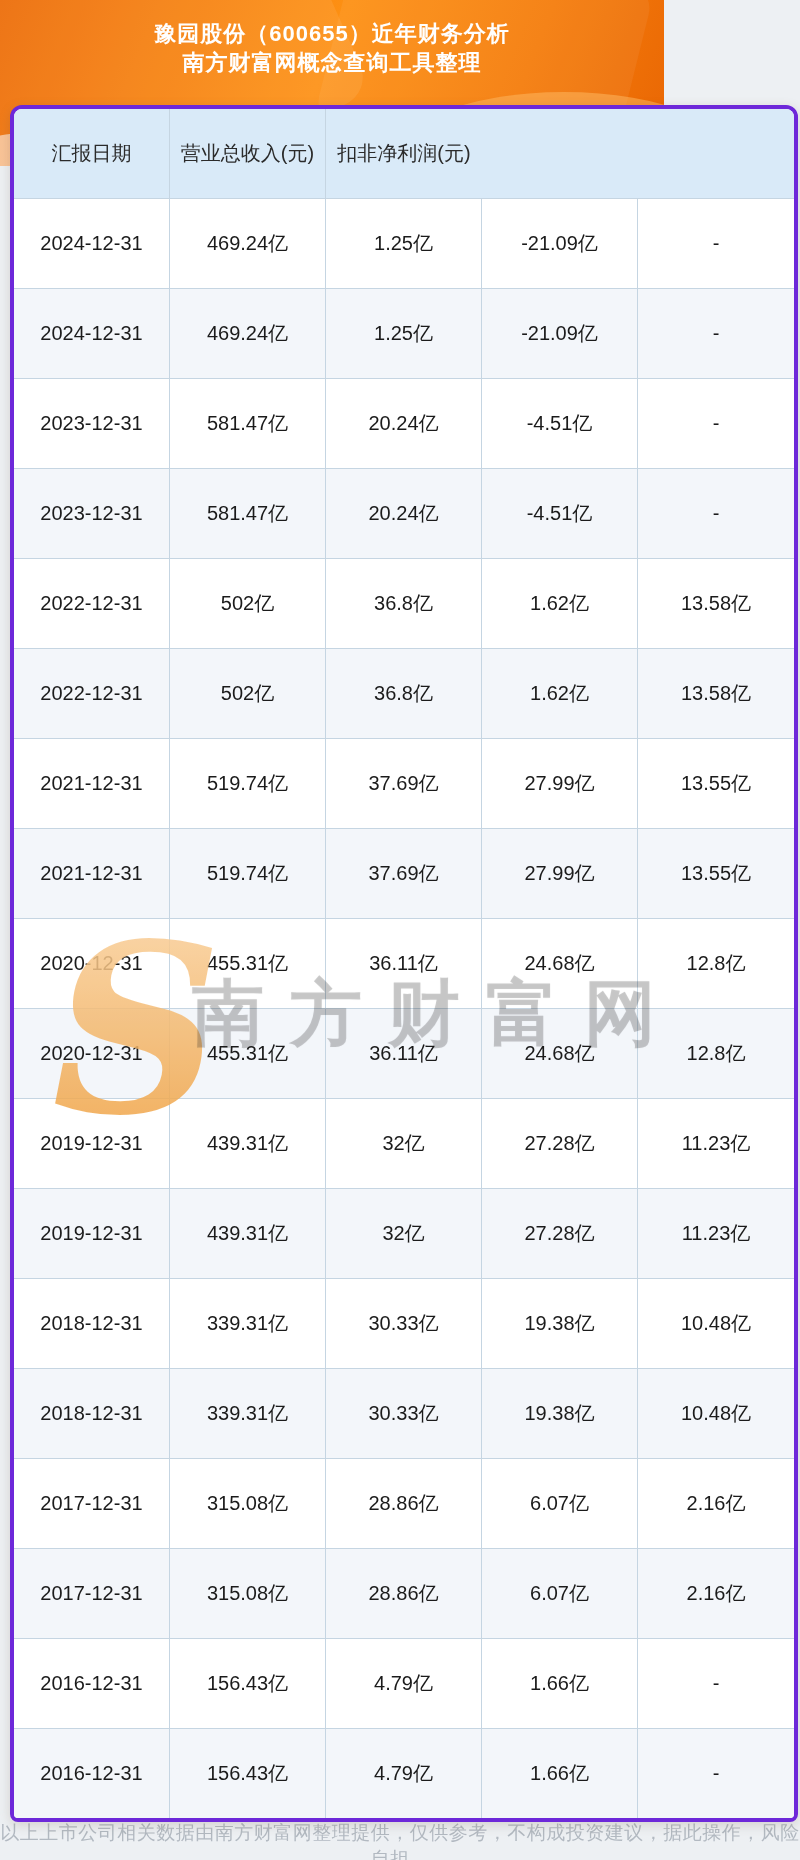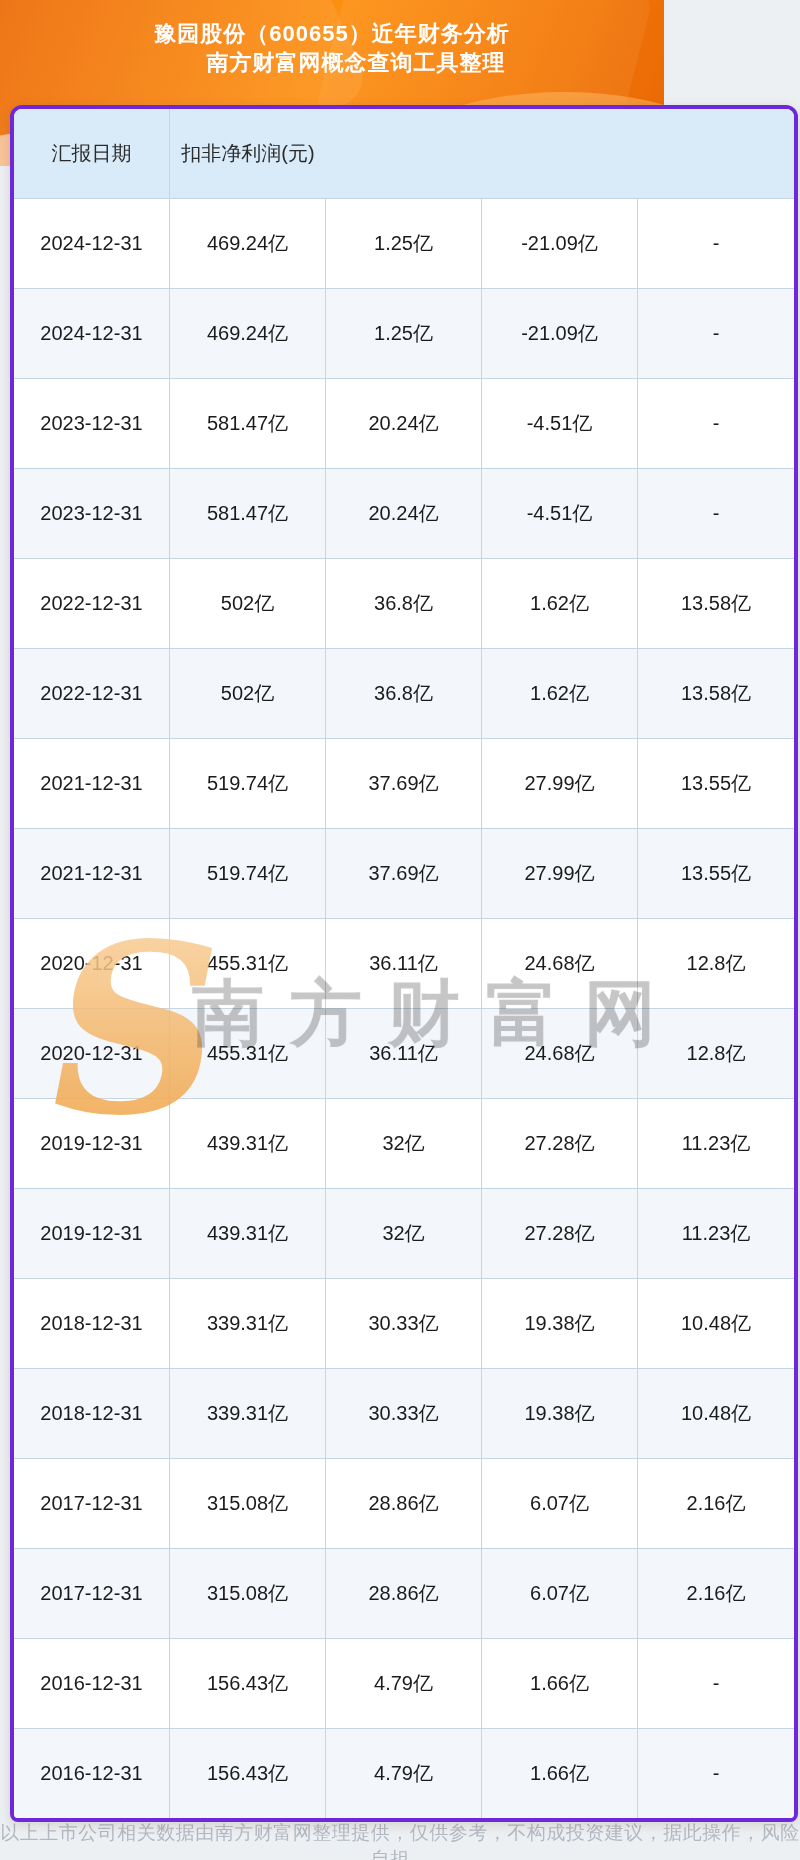--- a/index.html
+++ b/index.html
@@ -21,21 +21,21 @@
   .ghost-2{right:30px;top:-50px;width:300px;height:210px;border-radius:26px;transform:rotate(14deg);background:rgba(255,255,255,.06);}
   .arc{position:absolute;border-radius:50%;}
   .arc-right-light{right:-80px;top:92px;width:360px;height:150px;background:rgba(253,183,95,.55);}
   .arc-right-deep{right:-100px;top:124px;width:400px;height:160px;background:rgba(243,136,28,.7);}
   .arc-left-white{left:-90px;top:130px;width:310px;height:120px;background:rgba(255,255,255,.55);}
   .banner-title,.banner-subtitle{
     position:absolute;left:0;width:100%;text-align:center;
     color:#ffffff;font-size:22px;font-weight:600;letter-spacing:1px;line-height:28px;
   }
   .banner-title{top:20px;}
-  .banner-subtitle{top:49px;padding-left:24px;}
+  .banner-subtitle{top:49px;}
   
   .table-wrap{
     position:absolute;left:10px;top:105px;width:780px;z-index:2;
     background:#ffffff;
     border:4px solid #6d28d9;
     border-radius:12px 12px 8px 8px;
     overflow:hidden;
     box-shadow:0 3px 12px rgba(110,85,60,.20);
   }
   .thead,.trow{display:grid;grid-template-columns:repeat(5,1fr);box-sizing:border-box;}
@@ -92,20 +92,21 @@
   <div class="arc arc-right-light"></div>
   <div class="arc arc-right-deep"></div>
   <div class="arc arc-left-white"></div>
   <div class="banner-title">豫园股份（600655）近年财务分析</div>
   <div class="banner-subtitle">南方财富网概念查询工具整理</div>
 </div>
 
 <div class="table-wrap">
   <div class="thead" id="thead">
       <div class="cell">汇报日期</div>
+      <div class="cell">营业总收入(元)</div>
       <div class="cell">扣非净利润(元)</div>
     </div>
   <div id="tbody">
       <div class="trow">
         <div class="cell">2024-12-31</div>
         <div class="cell">469.24亿</div>
         <div class="cell">1.25亿</div>
         <div class="cell">-21.09亿</div>
         <div class="cell">-</div>
       </div>

